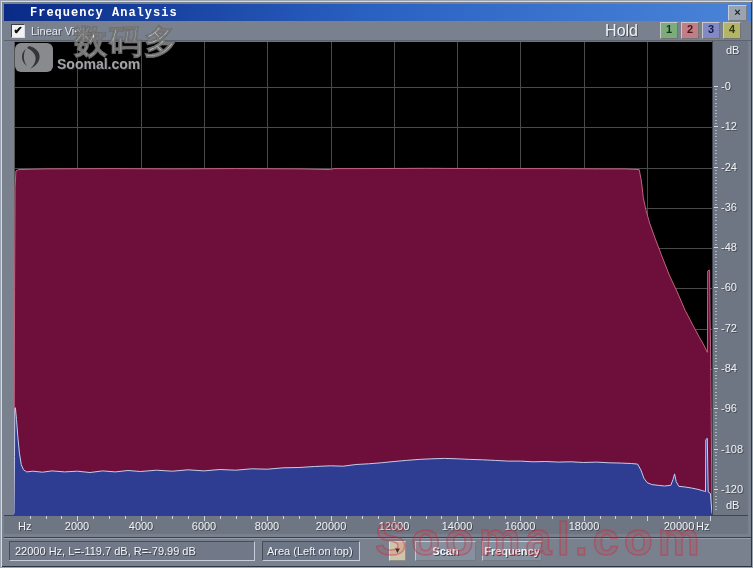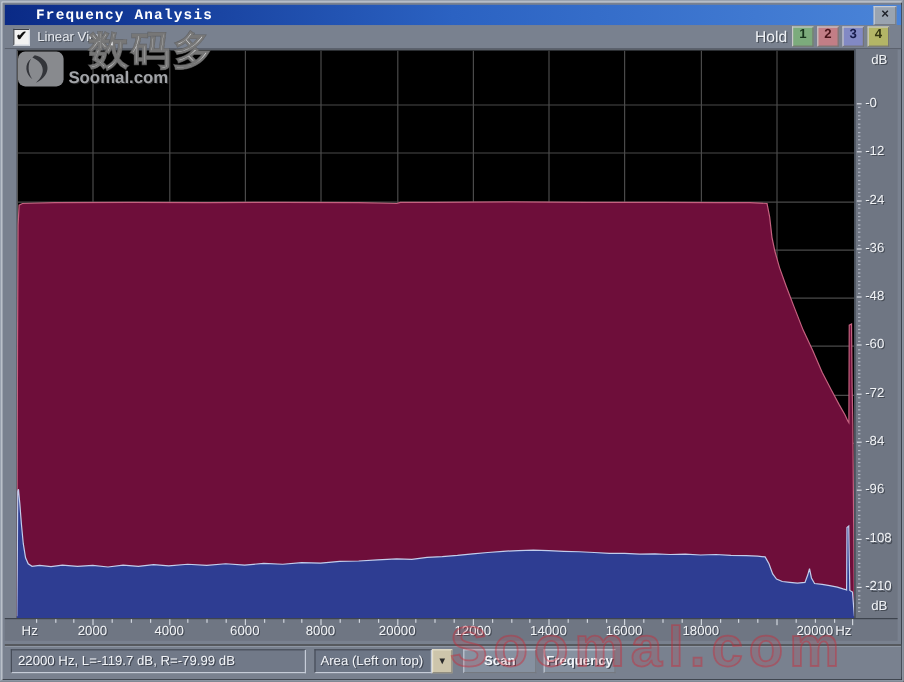--- a/index.html
+++ b/index.html
@@ -17,21 +17,21 @@
     background:#9aa4b0;border:1px outset #c6ccd6;color:#20242c;font-size:11px;
     font-weight:bold;line-height:12px;text-align:center;cursor:default;}
   
   .controlbar{position:absolute;left:3px;top:20px;width:747px;height:20px;
     background:#79818f;display:flex;align-items:center;border-bottom:1px solid #5c626e;box-sizing:border-box;}
   .checkbox{width:12px;height:12px;background:#f2f2f2;border:1px solid;
     border-color:#3c414a #d9dee6 #d9dee6 #3c414a;margin-left:7px;
     font-size:11px;line-height:11px;text-align:center;color:#101010;font-weight:bold;}
   .cb-label{color:#e6e9ee;font-size:11px;margin-left:6px;text-shadow:1px 1px 0 #4a505a;}
   .hold-group{margin-left:auto;display:flex;align-items:center;margin-right:10px;}
-  .hold-label{color:#eef1f5;font-size:13px;margin-right:1px;text-shadow:1px 1px 0 #4a505a;}
+  .hold-label{color:#eef1f5;font-size:16px;margin-right:19px;text-shadow:1px 1px 0 #4a505a;}
   .hold-btn{width:16px;height:15px;margin-left:3px;border:1px outset #c8c8c8;
     font-size:11px;font-weight:bold;text-align:center;line-height:13px;cursor:default;}
   
   .gutter-left{position:absolute;left:3px;top:40px;width:10px;height:474px;background:#79818f;}
   .plot{position:absolute;left:13px;top:40px;width:698px;height:474px;background:#000;
     border-top:1px solid #6d737d;box-sizing:content-box;}
   .plot svg{position:absolute;left:0;top:0;}
   
   .wm-badge{position:absolute;left:1px;top:1px;width:38px;height:29px;border-radius:6px;
     background:rgba(148,150,154,0.92);pointer-events:none;}
@@ -60,21 +60,21 @@
   .x-tick{position:absolute;top:0;width:1px;background:#cfd4dc;}
   
   .statusbar{position:absolute;left:3px;top:536px;width:747px;height:27px;background:#79818f;
     border-top:1px solid #404040;box-shadow:inset 0 1px 0 #959dab;
     display:flex;align-items:center;box-sizing:border-box;}
   .panel{height:18px;border:1px solid;border-color:#464c58 #c6ccd8 #c6ccd8 #464c58;
     color:#f2f4f8;font-size:11px;line-height:18px;padding:0 5px;white-space:pre;
     overflow:hidden;box-sizing:content-box;text-shadow:1px 1px 0 #3f4550;}
   .panel1{width:234px;margin-left:5px;background:#717988;}
   .panel2{width:228px;margin-left:7px;background:#5f6878;}
-  .combo{display:flex;margin-left:7px;height:20px;}
+  .combo{display:flex;margin-left:7px;height:20px;gap:29px;}
   .combo-field{width:88px;height:18px;border:1px solid;border-color:#464c58 #c6ccd8 #c6ccd8 #464c58;
     background:#6d7686;color:#f2f4f8;font-size:11px;line-height:18px;padding:0 4px;
     white-space:nowrap;overflow:hidden;text-shadow:1px 1px 0 #3f4550;}
   .combo-arrow{width:17px;height:20px;background:#cdc5ab;border:1px outset #e6e0cc;
     font-size:8px;color:#2a2a2a;text-align:center;line-height:18px;cursor:default;box-sizing:border-box;}
   .sbtn{height:20px;border:1px outset #c2c9d4;background:#8691a0;color:#f4f6fa;
     font-size:11px;font-weight:bold;text-align:center;line-height:18px;
     text-shadow:1px 1px 0 #3f4550;cursor:default;box-sizing:border-box;}
   .scan{width:61px;margin-left:9px;}
   .advanced{width:60px;margin-left:6px;}
@@ -276,21 +276,21 @@
       <span class="db-tick-label" style="top: 39px;">-0</span>
       <span class="db-tick-label" style="top: 79px;">-12</span>
       <span class="db-tick-label" style="top: 120px;">-24</span>
       <span class="db-tick-label" style="top: 160px;">-36</span>
       <span class="db-tick-label" style="top: 200px;">-48</span>
       <span class="db-tick-label" style="top: 240px;">-60</span>
       <span class="db-tick-label" style="top: 281px;">-72</span>
       <span class="db-tick-label" style="top: 321px;">-84</span>
       <span class="db-tick-label" style="top: 361px;">-96</span>
       <span class="db-tick-label" style="top: 402px;">-108</span>
-      <span class="db-tick-label" style="top: 442px;">-210</span>
+      <span class="db-tick-label" style="top: 442px;">-120</span>
     </div>
 
   <div class="x-strip" id="xStrip">
     <span class="hz-unit" style="left:14px">Hz</span>
     <span class="hz-unit" style="left:692px">Hz</span>
   <div class="x-tick" style="left: 26px; height: 3px;"></div>
       <div class="x-tick" style="left: 42px; height: 3px;"></div>
       <div class="x-tick" style="left: 57px; height: 3px;"></div>
       <div class="x-tick" style="left: 73px; height: 5px;"></div>
       <div class="x-tick" style="left: 89px; height: 3px;"></div>

